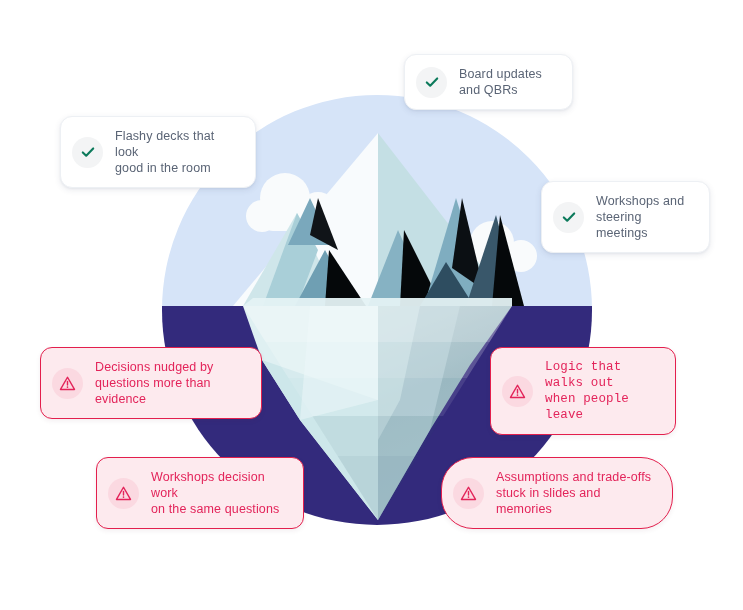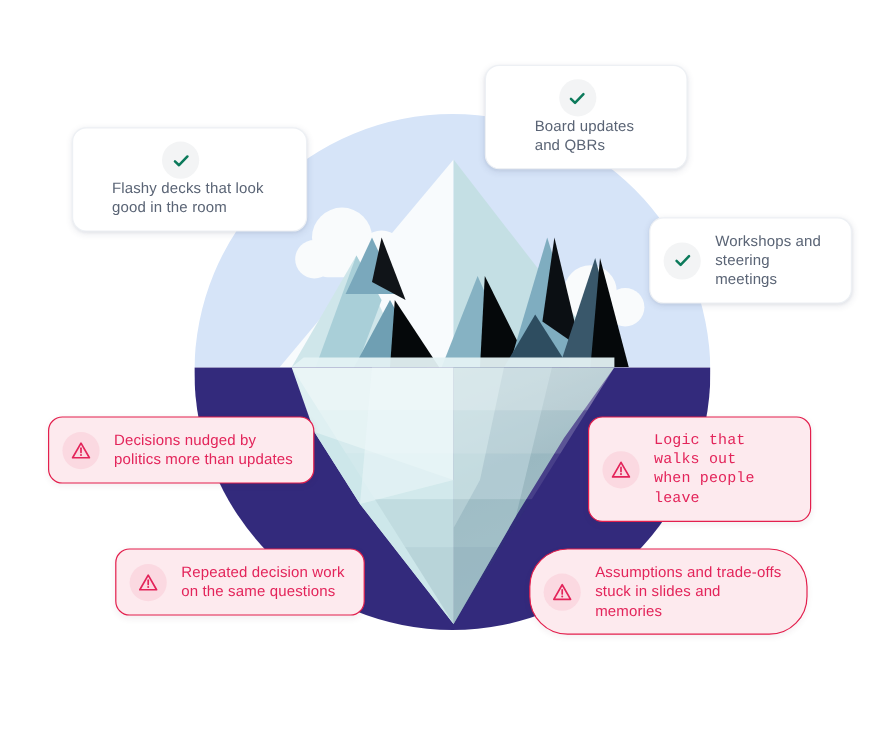--- a/index.html
+++ b/index.html
@@ -171,31 +171,31 @@
       <g clip-path="url(#bergBelowClip)">
         <rect x="230" y="306" width="300" height="36" fill="#ffffff" opacity="0.34"></rect>
         <rect x="230" y="342" width="300" height="36" fill="#ffffff" opacity="0.20"></rect>
         <rect x="230" y="378" width="300" height="38" fill="#ffffff" opacity="0.10"></rect>
         <rect x="230" y="416" width="300" height="40" fill="#30556a" opacity="0.07"></rect>
         <rect x="230" y="456" width="300" height="70" fill="#30556a" opacity="0.13"></rect>
       </g>
     </g>
   </svg>
 
-  <div class="callout positive" style="left:60px; top:106px; width:196px;flex-direction:column;">
+  <div class="callout positive" style="left:60px; top:116px; width:196px;">
     <span class="badge">
       <svg width="16" height="16" viewBox="0 0 16 16">
         <path d="M2.8 8.4 L6.2 11.7 L13.2 4.4" fill="none" stroke="#0c7a5b" stroke-width="2.1" stroke-linecap="round" stroke-linejoin="round"></path>
       </svg>
     </span>
     <span class="ctext">Flashy decks that look
 good in the room</span>
   </div>
 
-  <div class="callout positive" style="left:404px; top:54px; width:169px;flex-direction:column;">
+  <div class="callout positive" style="left:404px; top:54px; width:169px;">
     <span class="badge">
       <svg width="16" height="16" viewBox="0 0 16 16">
         <path d="M2.8 8.4 L6.2 11.7 L13.2 4.4" fill="none" stroke="#0c7a5b" stroke-width="2.1" stroke-linecap="round" stroke-linejoin="round"></path>
       </svg>
     </span>
     <span class="ctext">Board updates
 and QBRs</span>
   </div>
 
   <div class="callout positive" style="left:541px; top:165px; width:169px;margin-top:16px;">
@@ -210,21 +210,21 @@
 
   <div class="callout negative" style="left:40px; top:347px; width:222px;">
     <span class="badge">
       <svg width="17" height="17" viewBox="0 0 18 18">
         <path d="M9 2.4 L16.4 15.3 L1.6 15.3 Z" fill="none" stroke="#e3245a" stroke-width="1.5" stroke-linejoin="round"></path>
         <path d="M9 6.9 L9 10.6" stroke="#e3245a" stroke-width="1.5" stroke-linecap="round"></path>
         <circle cx="9" cy="12.8" r="0.9" fill="#e3245a"></circle>
       </svg>
     </span>
     <span class="ctext">Decisions nudged by
-politics more than updates</span>
+questions more than evidence</span>
   </div>
 
   <div class="callout negative" style="left:490px; top:347px; width:186px;font-family:Liberation Mono, monospace;">
     <span class="badge">
       <svg width="17" height="17" viewBox="0 0 18 18">
         <path d="M9 2.4 L16.4 15.3 L1.6 15.3 Z" fill="none" stroke="#e3245a" stroke-width="1.5" stroke-linejoin="round"></path>
         <path d="M9 6.9 L9 10.6" stroke="#e3245a" stroke-width="1.5" stroke-linecap="round"></path>
         <circle cx="9" cy="12.8" r="0.9" fill="#e3245a"></circle>
       </svg>
     </span>
@@ -233,21 +233,21 @@
   </div>
 
   <div class="callout negative" style="left:96px; top:457px; width:208px;">
     <span class="badge">
       <svg width="17" height="17" viewBox="0 0 18 18">
         <path d="M9 2.4 L16.4 15.3 L1.6 15.3 Z" fill="none" stroke="#e3245a" stroke-width="1.5" stroke-linejoin="round"></path>
         <path d="M9 6.9 L9 10.6" stroke="#e3245a" stroke-width="1.5" stroke-linecap="round"></path>
         <circle cx="9" cy="12.8" r="0.9" fill="#e3245a"></circle>
       </svg>
     </span>
-    <span class="ctext">Repeated decision work
+    <span class="ctext">Workshops decision work
 on the same questions</span>
   </div>
 
   <div class="callout negative" style="left:441px; top:457px; width:232px;border-radius:32px;">
     <span class="badge">
       <svg width="17" height="17" viewBox="0 0 18 18">
         <path d="M9 2.4 L16.4 15.3 L1.6 15.3 Z" fill="none" stroke="#e3245a" stroke-width="1.5" stroke-linejoin="round"></path>
         <path d="M9 6.9 L9 10.6" stroke="#e3245a" stroke-width="1.5" stroke-linecap="round"></path>
         <circle cx="9" cy="12.8" r="0.9" fill="#e3245a"></circle>
       </svg>

